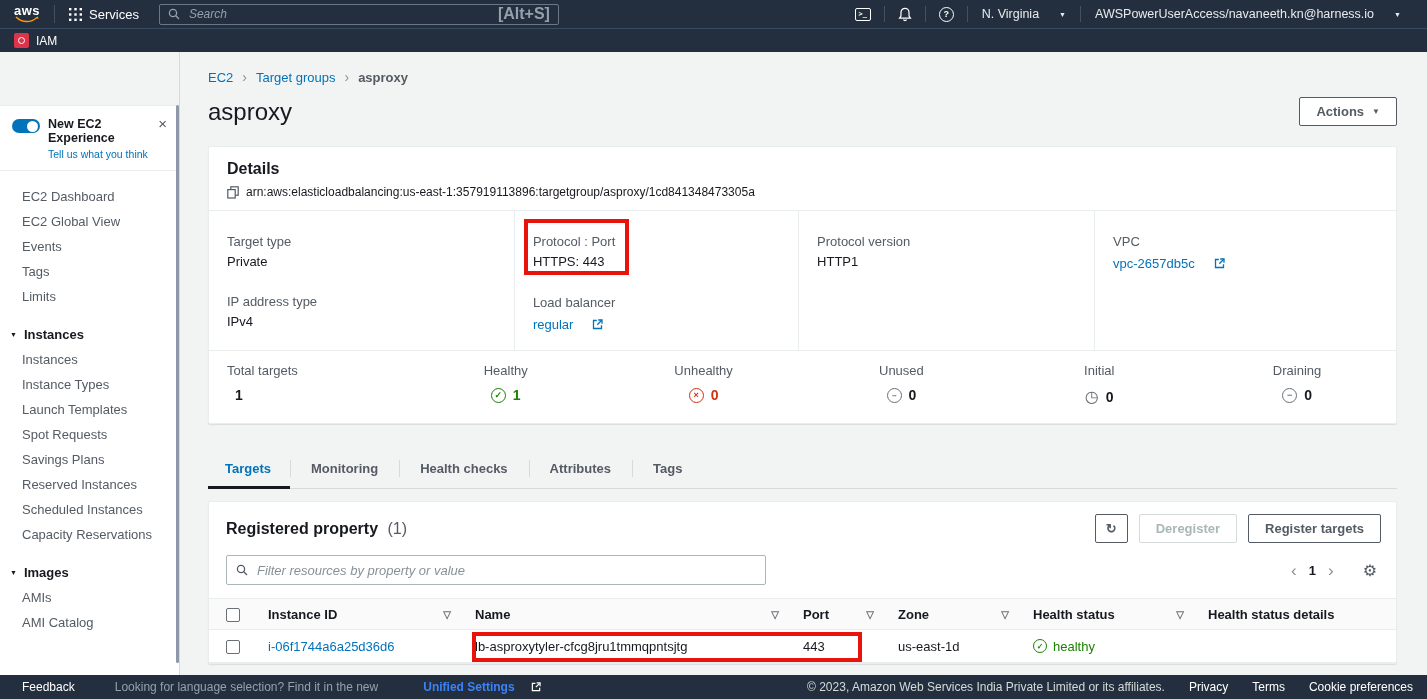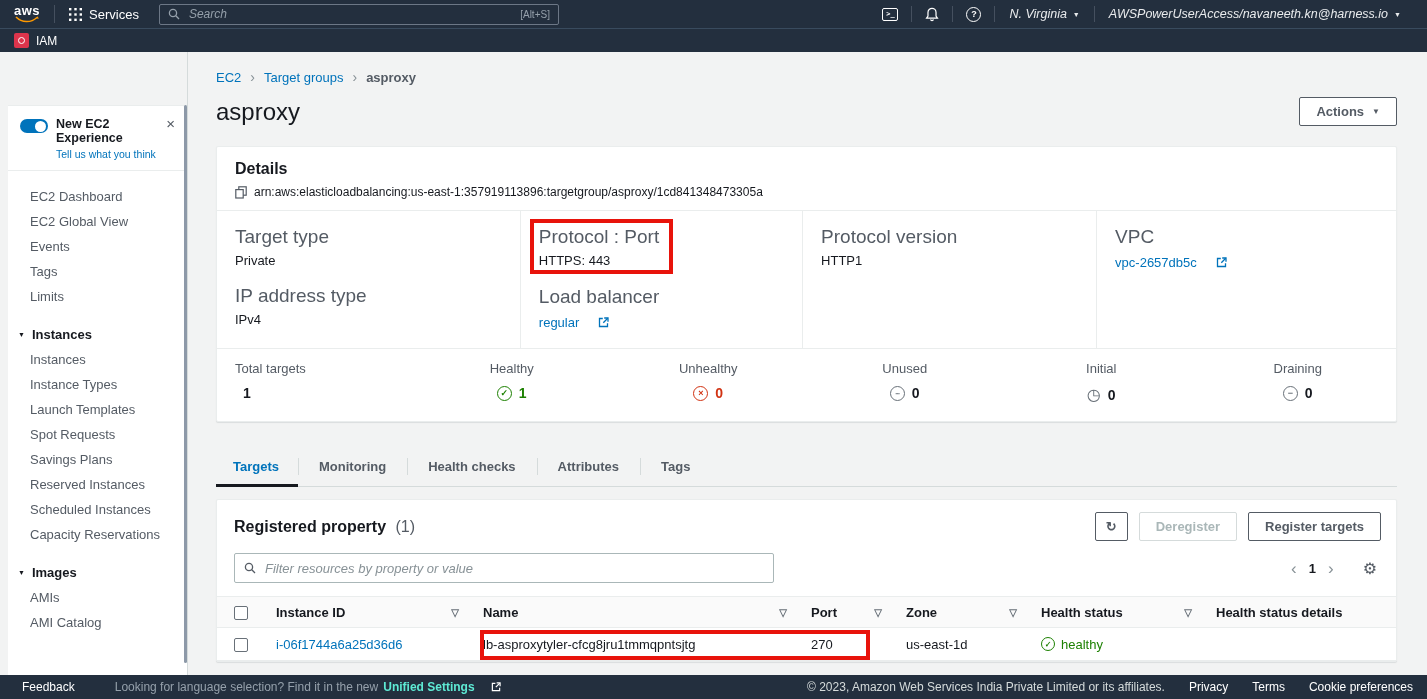--- a/index.html
+++ b/index.html
@@ -21,41 +21,41 @@
   .services-btn { display:flex; align-items:center; gap:7px; background:none; border:none; color:#fff;
     font-family:inherit; font-size:13px; cursor:pointer; padding:0 10px 0 2px; }
   .search-box {
     margin-left:10px; width:400px; height:21px; background:#232f3e;
     border:1px solid #6c7786; border-radius:2px; display:flex; align-items:center; padding:0 8px; gap:7px;
   }
   .search-box input {
     flex:1; background:transparent; border:none; outline:none; color:#fff; font-size:12px; font-family:inherit;
   }
   .search-box input::placeholder { color:#95a0ab; font-style:italic; }
-  .kbd-hint { color:#95a0ab; font-size:10px; }
+  .kbd-hint { color:#95a0ab; font-size:16px;font-weight:bold; }
   .tb-right { display:flex; align-items:center; gap:0; }
   .tb-iconbtn { background:none; border:none; color:#fff; cursor:pointer; padding:0 13px; display:flex; align-items:center; }
   .tb-div { width:1px; height:16px; background:#45505f; }
   .tb-menu { background:none; border:none; color:#e9ebed; font-family:inherit; font-size:12.5px;
-    cursor:pointer; display:flex; align-items:center; gap:6px; padding:0 14px;font-style:italic; }
+    cursor:pointer; display:flex; align-items:center; gap:20px; padding:0 14px; }
   .tb-caret { font-size:7px; color:#e9ebed; }
   .circle-ic { width:15px; height:15px; border:1.5px solid #fff; border-radius:50%; display:flex;
     align-items:center; justify-content:center; font-size:9px; font-weight:bold; }
   .term-ic { width:16px; height:13px; border:1.5px solid #fff; border-radius:2px; display:flex;
     align-items:center; justify-content:center; font-size:7px; font-weight:bold; font-family:"DejaVu Sans Mono",monospace; }
   .favbar {
     height:24px; background:#232f3e; border-top:1px solid #394b5e; display:flex; align-items:center;
     padding-left:14px; gap:7px; color:#fff; font-size:12px;
   }
   .iam-ic { width:15px; height:15px; background:#dd344c; border-radius:2px; position:relative; }
   .iam-ic::after { content:""; position:absolute; inset:4px; border:1.2px solid #fff; border-radius:50%; }
   
   .body { display:flex; height:623px; }
   
-  .sidebar { width:180px; flex-shrink:0; background:#fff; border-right:1px solid #d5dbdb; position:relative; overflow:hidden;margin-left:8px; }
+  .sidebar { width:180px; flex-shrink:0; background:#fff; border-right:1px solid #d5dbdb; position:relative; overflow:hidden; }
   .side-spacer { height:53px; background:#f2f3f3; }
   .new-exp { display:flex; align-items:flex-start; gap:8px; padding:11px 10px 10px 12px; border-top:1px solid #eaeded; border-bottom:1px solid #eaeded; background:#fff; }
   .toggle { width:28px; height:14px; border-radius:8px; background:#0073bb; position:relative; flex-shrink:0; margin-top:2px; cursor:pointer; }
   .toggle .knob { position:absolute; top:1.5px; right:2px; width:11px; height:11px; border-radius:50%; background:#fff; }
   .new-exp-text { flex:1; }
   .new-exp-title { font-size:12.5px; font-weight:bold; color:#16191f; }
   .new-exp-sub { font-size:10.5px; color:#0073bb; margin-top:3px; cursor:pointer; }
   .close-x { color:#545b64; font-size:15px; line-height:14px; cursor:pointer; padding:0 2px; }
   .nav { padding:13px 0 0; font-size:13px; }
   .nav-item { display:block; padding:5px 8px 5px 22px; color:#545b64; cursor:pointer; white-space:nowrap; }
@@ -78,21 +78,21 @@
   .btn-square { padding:6px 10px; }
   
   .card { background:#fff; border:1px solid #eaeded; border-radius:2px; box-shadow:0 1px 1px rgba(0,28,36,.10); }
   .details-card { margin-top:20px; }
   .card-head { padding:13px 18px 11px; }
   .card-title { font-size:16px; font-weight:bold; color:#16191f; }
   .arn-row { display:flex; align-items:center; gap:7px; margin-top:7px; font-size:12px; color:#16191f; }
   .fields { display:grid; grid-template-columns:1.03fr .96fr 1fr 1.02fr; border-top:1px solid #eaeded; }
   .fcol { padding:15px 18px 17px; display:flex; flex-direction:column; gap:17px; }
   .fcol + .fcol { border-left:1px solid #eaeded; }
-  .flabel { font-size:19px; color:#545b64; margin-bottom:5px; }
+  .flabel { font-size:13px; color:#545b64; margin-bottom:5px;margin-top:8px; }
   .fvalue { font-size:13px; color:#16191f; }
   .fvalue.link { color:#0073bb; cursor:pointer; display:inline-flex; align-items:center; gap:19px; }
   .hl { position:relative; display:inline-block; max-width:100%; }
   .hl::after { content:""; position:absolute; top:-7px; left:-9px; right:-14px; bottom:-6px;
     border:4px solid #e8130b; pointer-events:none; }
   
   .stats { display:grid; grid-template-columns:repeat(6,1fr); border-top:1px solid #eaeded; padding:12px 0 17px; }
   .stat { text-align:center; }
   .stat.first { text-align:left; padding-left:18px; }
   .slabel { font-size:13px; color:#545b64; }
@@ -136,21 +136,21 @@
   .cb-cell { text-align:center; padding:0 !important; }
   .checkbox { display:inline-block; width:14px; height:14px; border:1px solid #687078; border-radius:2px; background:#fff; vertical-align:middle; cursor:pointer; }
   .id-link { color:#0073bb; cursor:pointer; }
   .health-cell { display:flex; align-items:center; gap:6px; color:#1d8102; }
   .row-annotation { position:absolute; left:263px; top:34px; width:390px; height:30px;
     border:4px solid #e8130b; pointer-events:none; }
   
   .footer { height:24px; background:#232f3e; color:#fff; font-size:12px; display:flex; align-items:center; padding:0 14px; }
   .ft-feedback { color:#fff; cursor:pointer;margin-left:8px; }
   .ft-lang { color:#95a0ab; margin-left:40px; display:flex; align-items:center; gap:5px; }
-  .ft-us { color:#5eead4; font-weight:bold; cursor:pointer; display:inline-flex; align-items:center; gap:16px; }
+  .ft-us { color:#3b82f6; font-weight:bold; cursor:pointer; display:inline-flex; align-items:center; gap:16px;margin-left:40px; }
   .ft-right { margin-left:auto; display:flex; align-items:center; gap:24px; }
   .ft-copy { color:#d5dbdb; }
   .ft-link { color:#fff; cursor:pointer; }
   svg { display:block; }
 </style>
 </head>
 <body>
 
 <header class="topbar">
   <div class="tb-left">
@@ -473,21 +473,21 @@
                   </div>
                 </th>
               <th><span>Health status details</span></th>
             </tr>
           </thead>
           <tbody>
             <tr>
               <td class="cb-cell"><span class="checkbox"></span></td>
               <td><span class="id-link">i-06f1744a6a25d36d6</span></td>
               <td><span>lb-asproxytyler-cfcg8jru1tmmqpntsjtg</span></td>
-              <td><span>270</span></td>
+              <td><span>443</span></td>
               <td><span>us-east-1d</span></td>
               <td>
                 <div class="health-cell">
                   <span class="sicon" style="width:14px;height:14px;font-size:8px;">✓</span>
                   <span>healthy</span>
                 </div>
               </td>
               <td><span></span></td>
             </tr>
           </tbody>

